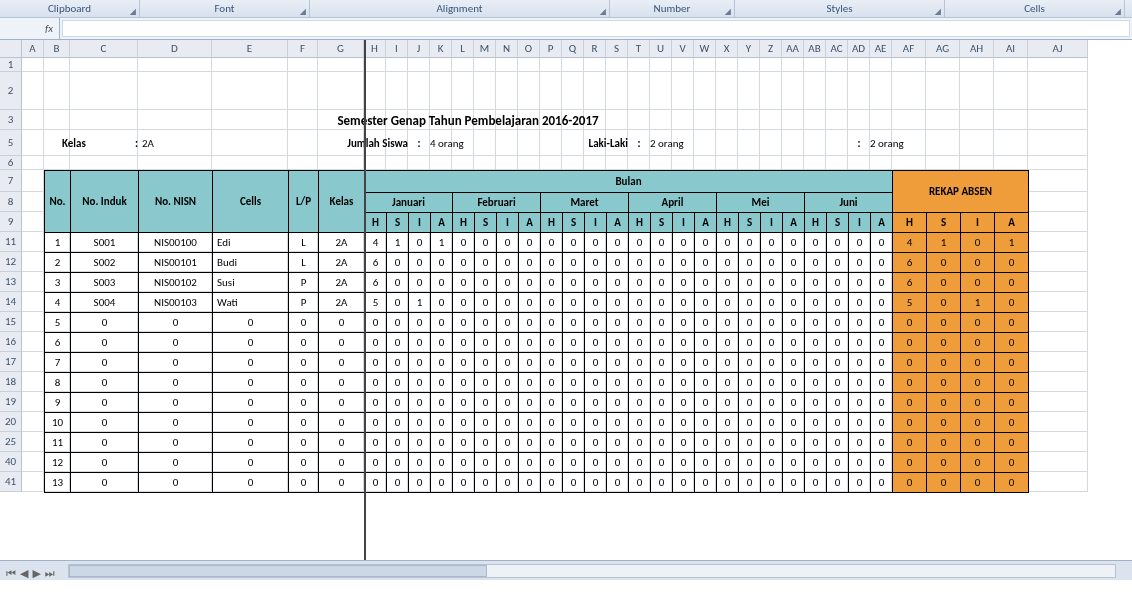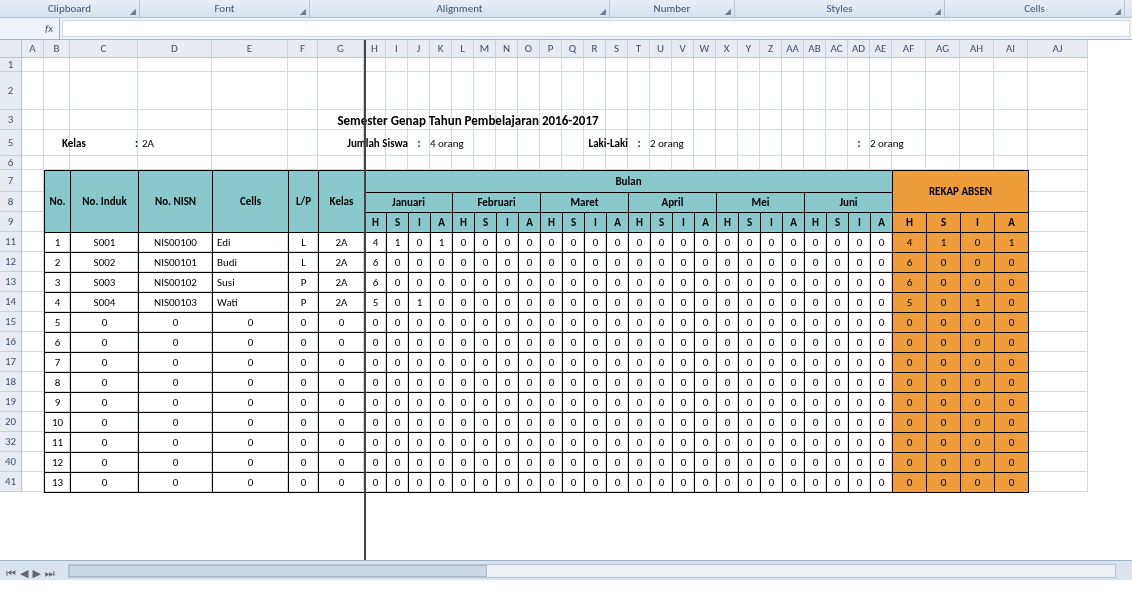--- a/index.html
+++ b/index.html
@@ -117,21 +117,21 @@
       <div class="rh" style="height: 20px;">11</div>
       <div class="rh" style="height: 20px;">12</div>
       <div class="rh" style="height: 20px;">13</div>
       <div class="rh" style="height: 20px;">14</div>
       <div class="rh" style="height: 20px;">15</div>
       <div class="rh" style="height: 20px;">16</div>
       <div class="rh" style="height: 20px;">17</div>
       <div class="rh" style="height: 20px;">18</div>
       <div class="rh" style="height: 20px;">19</div>
       <div class="rh" style="height: 20px;">20</div>
-      <div class="rh" style="height: 20px;">32</div>
+      <div class="rh" style="height: 20px;">25</div>
       <div class="rh" style="height: 20px;">40</div>
       <div class="rh" style="height: 20px;">41</div>
     </div>
   <div class="grid" id="grid">
       <div class="gridcell" style="left: 0px; top: 0px; width: 22px; height: 14px;"></div>
       <div class="gridcell" style="left: 22px; top: 0px; width: 26px; height: 14px;"></div>
       <div class="gridcell" style="left: 48px; top: 0px; width: 68px; height: 14px;"></div>
       <div class="gridcell" style="left: 116px; top: 0px; width: 74px; height: 14px;"></div>
       <div class="gridcell" style="left: 190px; top: 0px; width: 76px; height: 14px;"></div>
       <div class="gridcell" style="left: 266px; top: 0px; width: 30px; height: 14px;"></div>

